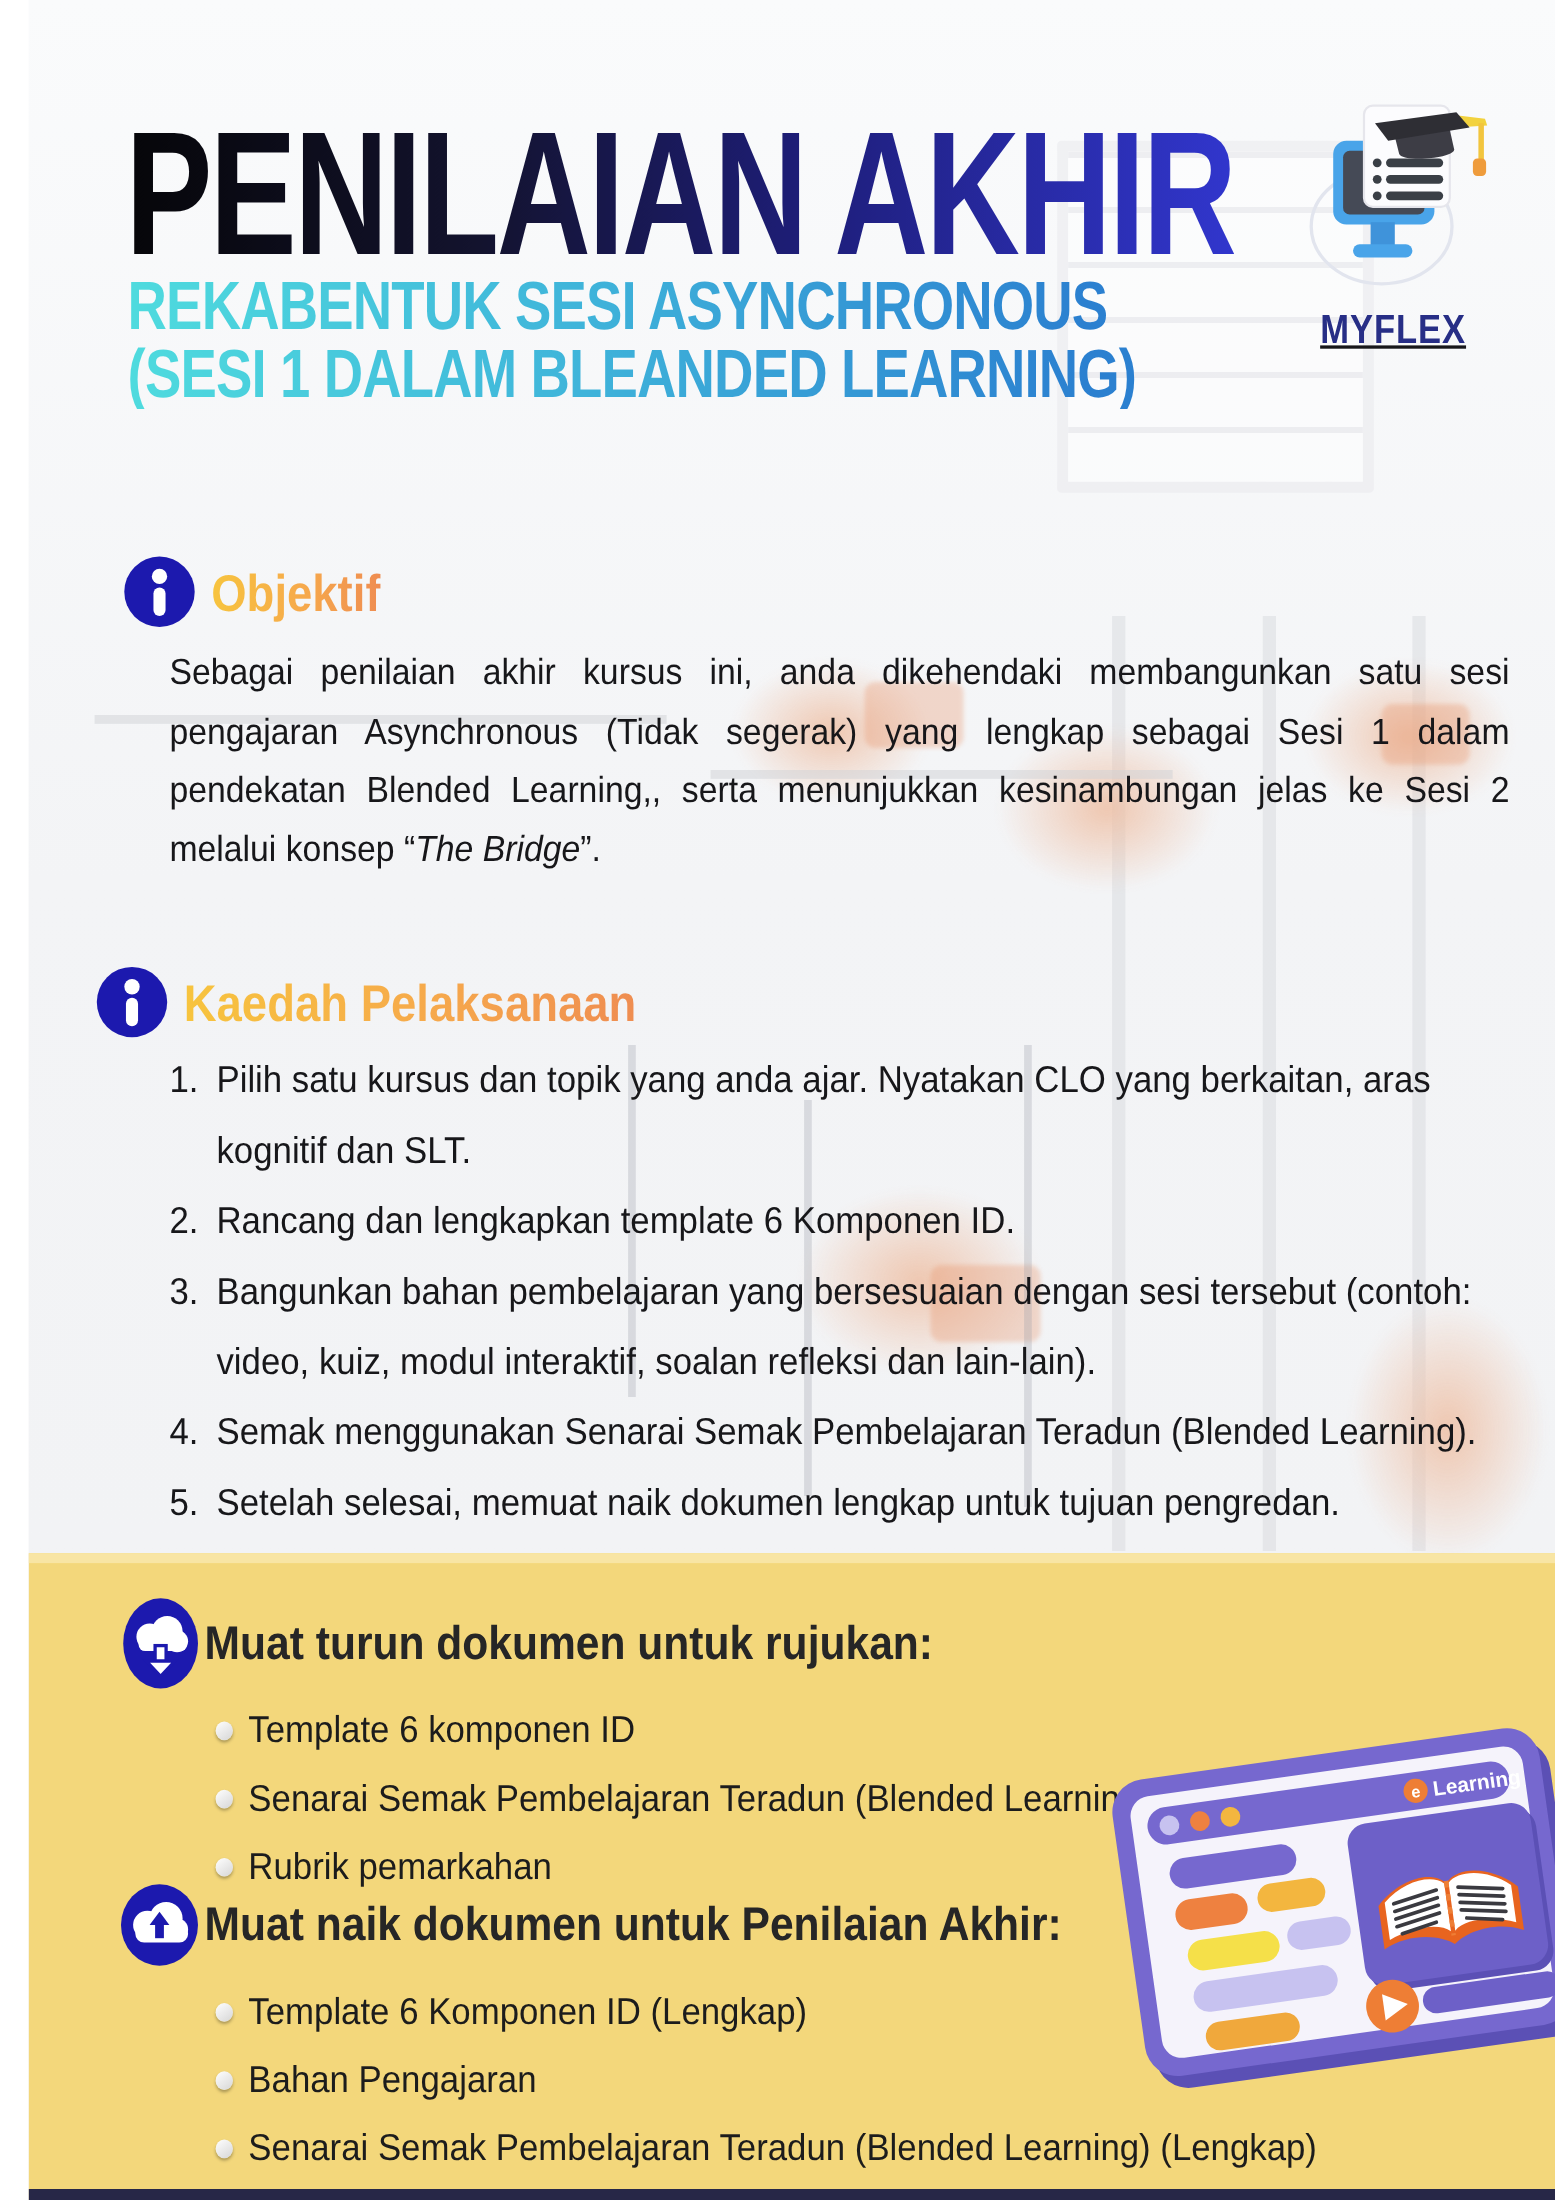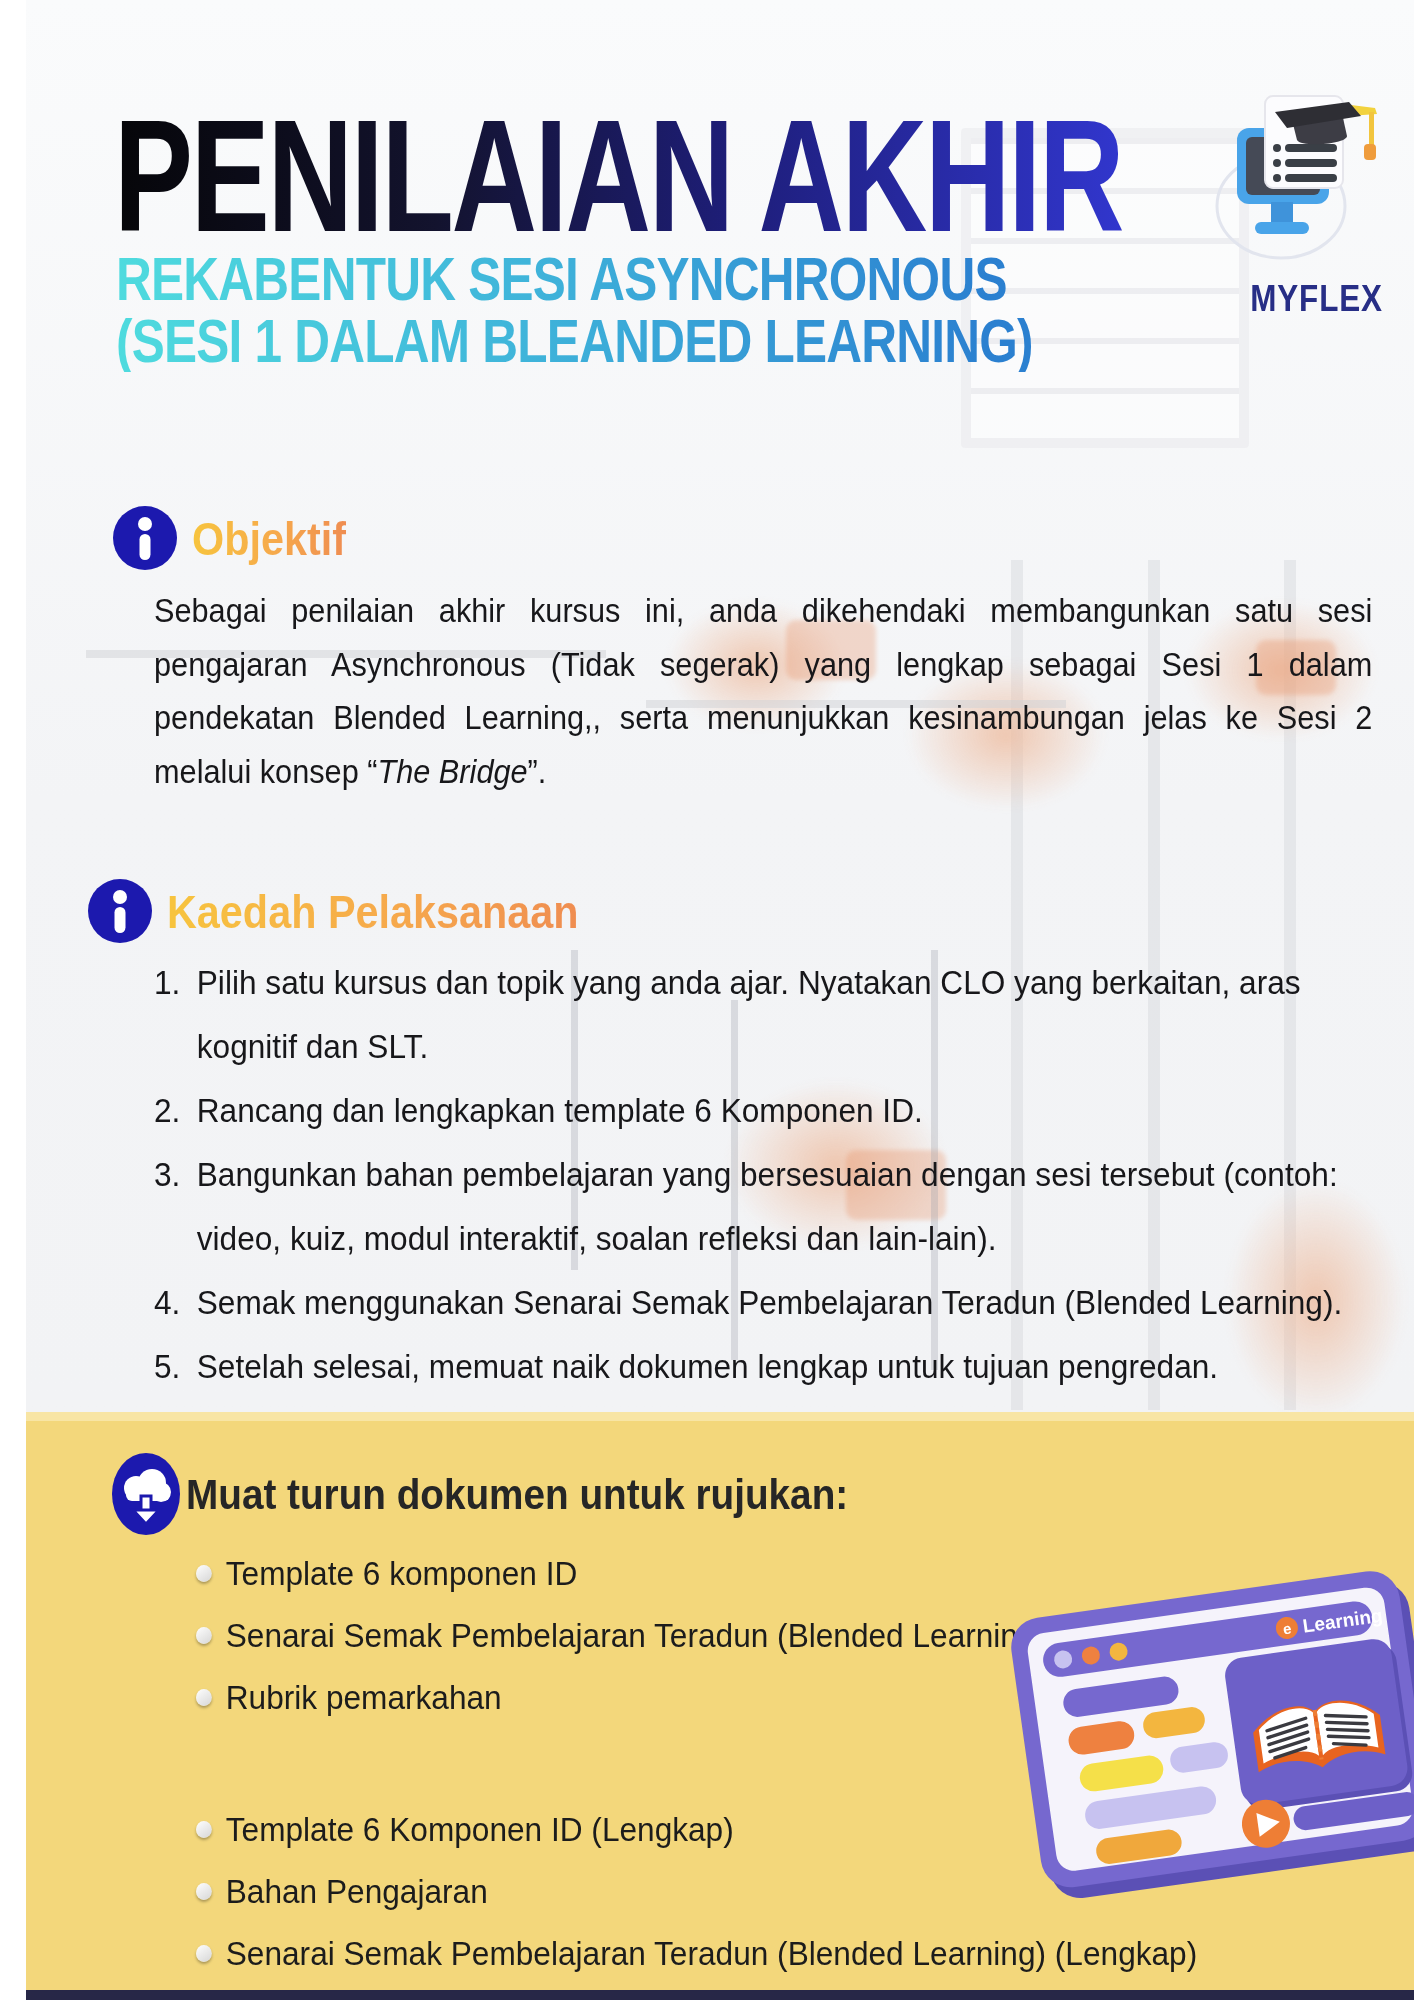--- a/index.html
+++ b/index.html
@@ -24,21 +24,21 @@
     transform:scaleX(.74);transform-origin:left top;white-space:nowrap;
     background:linear-gradient(90deg,#060609 0%,#13132e 32%,#1e1e7a 62%,#3136cd 100%);
     -webkit-background-clip:text;background-clip:text;color:transparent;
   }
   .subtitle{position:absolute;left:90px;top:248px;transform:scaleX(.8);transform-origin:left top;}
   .subtitle div{
     font-size:62px;font-weight:800;line-height:1.0;letter-spacing:-1px;white-space:nowrap;
     background:linear-gradient(90deg,#4fdbde 0%,#3fb4da 45%,#2b80d0 95%);
     -webkit-background-clip:text;background-clip:text;color:transparent;
   }
-  .brand{position:absolute;left:1158px;top:84px;width:215px;text-align:right;}
+  .brand{position:absolute;left:1158px;top:84px;width:215px;text-align:left;text-decoration:underline;}
   .brand-label{font-size:37px;font-weight:800;letter-spacing:1px;color:#272e86;transform:scaleX(.85);transform-origin:center top;}
 
   
   .sec-head{position:absolute;display:flex;align-items:center;gap:14px;}
   .sec-title{
     font-size:47px;font-weight:800;white-space:nowrap;transform:scaleX(.88);transform-origin:left center;
     background:linear-gradient(90deg,#f7c43e 0%,#f6a94c 55%,#ef8d51 100%);
     -webkit-background-clip:text;background-clip:text;color:transparent;
   }
   
@@ -186,20 +186,32 @@
     <div class="b-item">
       <span class="bullet"></span>
       <span>Senarai Semak Pembelajaran Teradun (Blended Learning)</span>
     </div>
     <div class="b-item">
       <span class="bullet"></span>
       <span>Rubrik pemarkahan</span>
     </div>
   </div>
 
+  <div class="y-head" style="left:82px;top:1712px;">
+    <svg width="74" height="76" viewBox="0 0 74 76">
+      <ellipse cx="37" cy="38" rx="35" ry="37" fill="#1c19ae"></ellipse>
+      <circle cx="26" cy="38" r="13" fill="#ffffff"></circle>
+      <circle cx="43" cy="32" r="15" fill="#ffffff"></circle>
+      <circle cx="53" cy="42" r="10" fill="#ffffff"></circle>
+      <rect x="15" y="38" width="48" height="16" rx="8" fill="#ffffff"></rect>
+      <polygon points="28,38 46,38 37,26" fill="#1c19ae"></polygon>
+      <rect x="33" y="36" width="8" height="14" fill="#1c19ae"></rect>
+    </svg>
+    <div class="y-title">Muat naik dokumen untuk Penilaian Akhir:</div>
+  </div>
 
   <div class="b-list" style="left:170px;top:1798px;">
     <div class="b-item">
       <span class="bullet"></span>
       <span>Template 6 Komponen ID (Lengkap)</span>
     </div>
     <div class="b-item">
       <span class="bullet"></span>
       <span>Bahan Pengajaran</span>
     </div>

